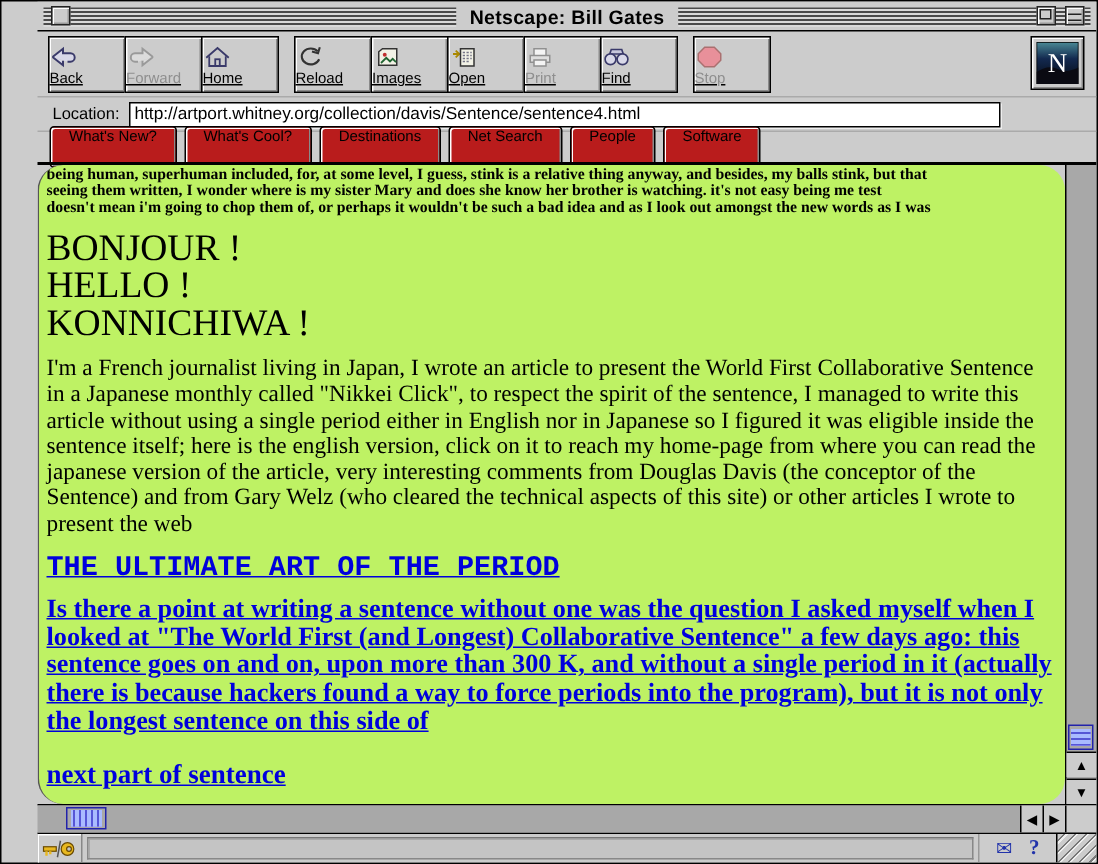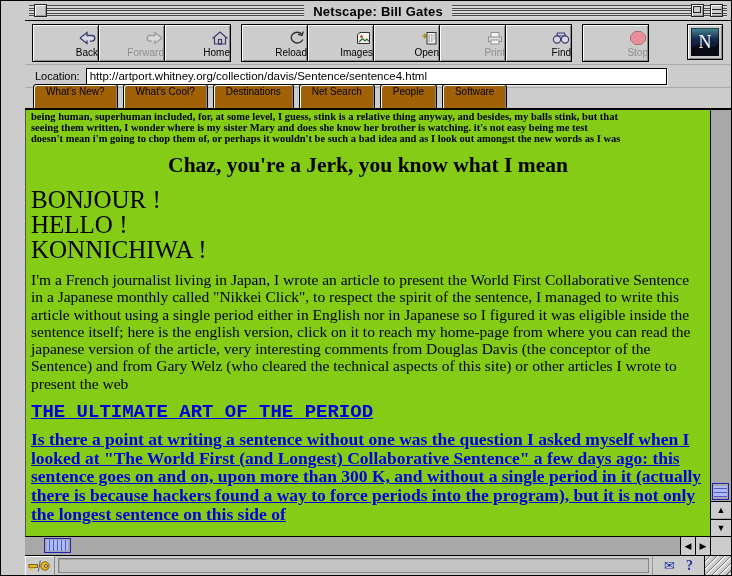--- a/index.html
+++ b/index.html
@@ -37,24 +37,24 @@
   }
 
   
   .toolbar {
     height:44px; flex:0 0 auto; display:flex; align-items:flex-start;
     padding:3px 6px 0 7px; border-bottom:1px solid #aaa; position:relative;
   }
   .tgroup { display:flex; }
   .tgroup + .tgroup { margin-left:11px; }
   .tbtn {
-    width:67px; height:38px; background:#ccc; border:1px solid #000;
+    width:52px; height:38px; background:#ccc; border:1px solid #000;
     box-shadow:inset 1px 1px 0 #fff, inset -1px -1px 0 #8a8a8a;
-    display:flex; flex-direction:column; align-items:flex-end; justify-content:flex-end;
-    padding-bottom:2px; margin-right:-1px; cursor:pointer;
+    display:flex; flex-direction:column; align-items:flex-start; justify-content:flex-end;
+    padding-bottom:2px; margin-right:-1px; cursor:pointer;text-decoration:underline;
   }
   .tbtn .ticon { height:18px; display:flex; align-items:center; justify-content:center; }
   .tbtn .tlabel { font-size:10px; color:#000; line-height:12px; }
   .tbtn.disabled .tlabel { color:#8f8f8f; }
   .nlogo {
     position:absolute; right:8px; top:3px; width:36px; height:36px;
     background:#ccc; border:1px solid #000;
     box-shadow:inset 1px 1px 0 #fff, inset -1px -1px 0 #8a8a8a;
     display:flex; align-items:center; justify-content:center;
   }
@@ -67,31 +67,31 @@
   .loclabel { font-size:11px; color:#000; margin-right:6px; white-space:nowrap; }
   .locinput {
     flex:1; height:17px; background:#fff; border:1px solid #000;
     box-shadow:1px 1px 0 #eee; font-family:"Liberation Sans", sans-serif;
     font-size:11.5px; padding:0 3px; color:#000;
   }
 
   
   .dirrow { height:20px; flex:0 0 auto; display:flex; align-items:center; padding:0 0 0 8px; }
   .dirbtn {
-    height:28px; background:#a16207; border:1px solid #000; border-radius:3px;
+    height:28px; background:#b91c1c; border:1px solid #000; border-radius:3px;
     box-shadow:inset 1px 1px 0 #fff, inset -1px -1px 0 #8a8a8a;
     font-size:10px; line-height:14px; padding:0 12px; margin-right:5px;
     white-space:nowrap; cursor:pointer;
   }
 
   
   .main { flex:1 1 auto; display:flex; border-top:2px solid #000; min-height:0; }
   .content {
-    flex:1 1 auto; background:#84cc16; overflow:hidden; padding:1px 5px 0 5px;
-    font-family:"Liberation Serif", serif; color:#000; border-left:1px solid #555;
+    flex:1 1 auto; background:#bef264; overflow:hidden; padding:1px 5px 0 5px;
+    font-family:"Liberation Serif", serif; color:#000; border-left:1px solid #555;border-radius:17px;
   }
   .intro-line { font-weight:bold; font-size:10.5px; line-height:11px; white-space:nowrap; overflow:hidden; }
   .h-chaz { font-weight:bold; font-size:21.5px; text-align:center; margin-top:8px; line-height:26px; }
   .greetings { margin-top:9px; }
   .greet { font-size:25px; line-height:25px; text-align:left; font-weight:normal; }
   .para { font-size:15.5px; line-height:17.3px; margin-top:9px; }
   a.biglink { color:var(--link); text-decoration:underline; cursor:pointer; }
   .center-link { display:block; font-weight:bold; font-size:19px; margin-top:9px; line-height:22px;font-family:Liberation Mono, monospace; }
   .blue-para { font-weight:bold; font-size:17.5px; line-height:18.7px; margin-top:7px; color:var(--link); text-decoration:underline; }
   .next-link { display:inline-block; font-weight:bold; font-size:18px; margin-top:16px; }
@@ -291,21 +291,20 @@
     <div class="dirbtn">People</div>
     <div class="dirbtn">Software</div>
   </div>
 
   <div class="main">
     <div class="content">
       <div class="intro-line">being human, superhuman included, for, at some level, I guess, stink is a relative thing anyway, and besides, my balls stink, but that</div>
       <div class="intro-line">seeing them written, I wonder where is my sister Mary and does she know her brother is watching. it's not easy being me test</div>
       <div class="intro-line">doesn't mean i'm going to chop them of, or perhaps it wouldn't be such a bad idea and as I look out amongst the new words as I was</div>
 
-      <div class="h-chaz">Chaz, you're a Jerk, you know what I mean</div>
 
       <div class="greetings">
         <div class="greet">BONJOUR !</div>
         <div class="greet">HELLO !</div>
         <div class="greet">KONNICHIWA !</div>
       </div>
 
       <div class="para">I'm a French journalist living in Japan, I wrote an article to present the World First Collaborative Sentence in a Japanese monthly called "Nikkei Click", to respect the spirit of the sentence, I managed to write this article without using a single period either in English nor in Japanese so I figured it was eligible inside the sentence itself; here is the english version, click on it to reach my home-page from where you can read the japanese version of the article, very interesting comments from Douglas Davis (the conceptor of the Sentence) and from Gary Welz (who cleared the technical aspects of this site) or other articles I wrote to present the web</div>
 
       <a class="biglink center-link">THE ULTIMATE ART OF THE PERIOD</a>

